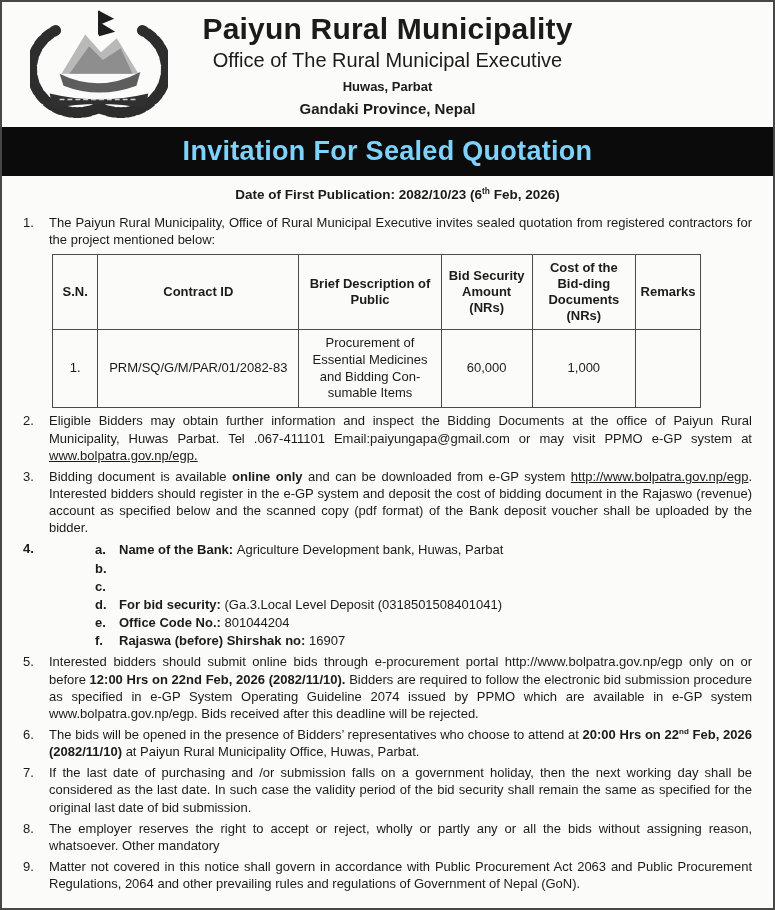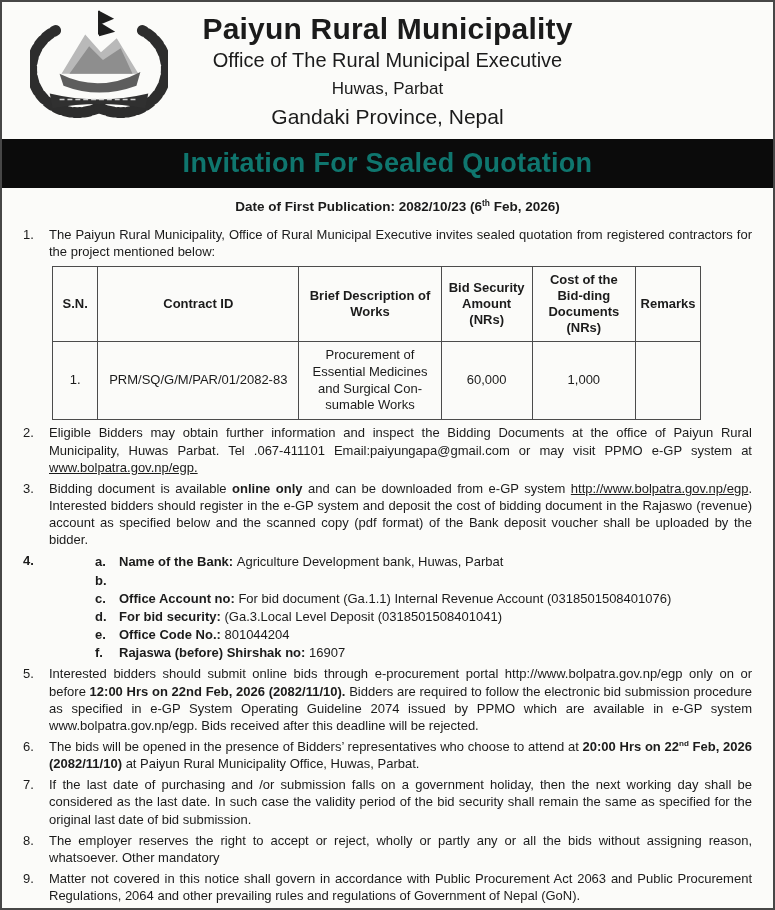--- a/index.html
+++ b/index.html
@@ -8,22 +8,22 @@
   .page {
     width:775px; height:910px; margin:0 auto;
     background:#fbfbf9; border:2px solid #474747;
     position:relative; color:#1b1b1b; overflow:hidden;
   }
   
   .header { padding-top:10px; text-align:center; }
   .emblem { position:absolute; left:28px; top:6px; width:138px; height:112px; }
   .org      { font-size:30px; font-weight:bold; letter-spacing:.2px; line-height:1.1; }
   .office   { font-size:20px; font-weight:normal; margin-top:4px; }
-  .place    { font-size:17px; font-weight:normal; margin-top:7px; }
-  .province { font-size:21px; font-weight:normal; margin-top:6px; }
+  .place    { font-size:13px; font-weight:bold; margin-top:7px; }
+  .province { font-size:15px; font-weight:bold; margin-top:6px; }
   .banner {
     background:#0b0b0b; color:#fff; text-align:center;
     font-size:27px; font-weight:bold; letter-spacing:.3px;
     padding:9px 0; margin-top:10px; line-height:1.15;
   }
   .dateline { text-align:center; font-size:13.5px; font-weight:bold; margin-top:11px;padding-left:20px; }
   .dateline sup, .itembody sup { font-size:62%; vertical-align:super; line-height:0; }
   
   .content { padding:8px 21px 0 21px; font-size:13px; }
   .item { display:flex; gap:9px; margin-top:4px; }
@@ -59,21 +59,21 @@
     <path d="M30,92 L110,92" stroke="#cfcfcf" stroke-width="1.5" stroke-dasharray="5 3"></path>
   </svg>
 
   <div class="header">
     <div class="org">Paiyun Rural Municipality</div>
     <div class="office">Office of The Rural Municipal Executive</div>
     <div class="place">Huwas, Parbat</div>
     <div class="province">Gandaki Province, Nepal</div>
   </div>
 
-  <div class="banner" style="background: rgb(11, 11, 11); color: #0f766e;">Invitation For Sealed Quotation</div>
+  <div class="banner" style="background: rgb(11, 11, 11); color: #7dd3fc;">Invitation For Sealed Quotation</div>
 
   <div class="dateline"><span>Date of First Publication: 2082/10/23 (6</span><sup>th</sup><span> Feb, 2026)</span></div>
 
   <div class="content">
     <div id="intro-item">
         <div class="item">
           <span class="num">1.</span>
           <div class="itembody"><span>The Paiyun Rural Municipality, Office of Rural Municipal Executive invites sealed quotation from registered contractors for the project mentioned below:</span></div>
         </div>
       </div>
@@ -84,31 +84,31 @@
           <col style="width: 31%;">
           <col style="width: 22%;">
           <col style="width: 14%;">
           <col style="width: 16%;">
           <col style="width: 10%;">
         </colgroup>
       <thead>
           <tr id="bid-head">
             <th>S.N.</th>
             <th>Contract ID</th>
-            <th>Brief Description of Works</th>
+            <th>Brief Description of Public</th>
             <th>Bid Security Amount (NRs)</th>
             <th>Cost of the Bid-ding Documents (NRs)</th>
             <th>Remarks</th>
           </tr>
         </thead>
       <tbody id="bid-body">
           <tr>
             <td>1.</td>
             <td>PRM/SQ/G/M/PAR/01/2082-83</td>
-            <td>Procurement of Essential Medicines and Surgical Con-sumable Works</td>
+            <td>Procurement of Essential Medicines and Bidding Con-sumable Items</td>
             <td>60,000</td>
             <td>1,000</td>
             <td></td>
           </tr>
         </tbody>
     </table>
 
     <div id="rest-items">
         <div class="item">
           <span class="num">2.</span>
@@ -120,21 +120,20 @@
         </div>
         <div class="item">
           <span class="num b">4.</span>
           <div class="itembody"><div class="sub">
               <span class="letter b">a.</span>
               <span><span class="b">Name of the Bank: </span><span>Agriculture Development bank, Huwas, Parbat</span></span>
             </div><div class="sub">
               <span class="letter b">b.</span>
             </div><div class="sub">
               <span class="letter b">c.</span>
-              <span><span class="b">Office Account no: </span><span>For bid document (Ga.1.1) Internal Revenue Account (0318501508401076)</span></span>
             </div><div class="sub">
               <span class="letter b">d.</span>
               <span><span class="b">For bid security: </span><span>(Ga.3.Local Level Deposit (0318501508401041)</span></span>
             </div><div class="sub">
               <span class="letter b">e.</span>
               <span><span class="b">Office Code No.: </span><span>801044204</span></span>
             </div><div class="sub">
               <span class="letter b">f.</span>
               <span><span class="b">Rajaswa (before) Shirshak no: </span><span>16907</span></span>
             </div></div>

